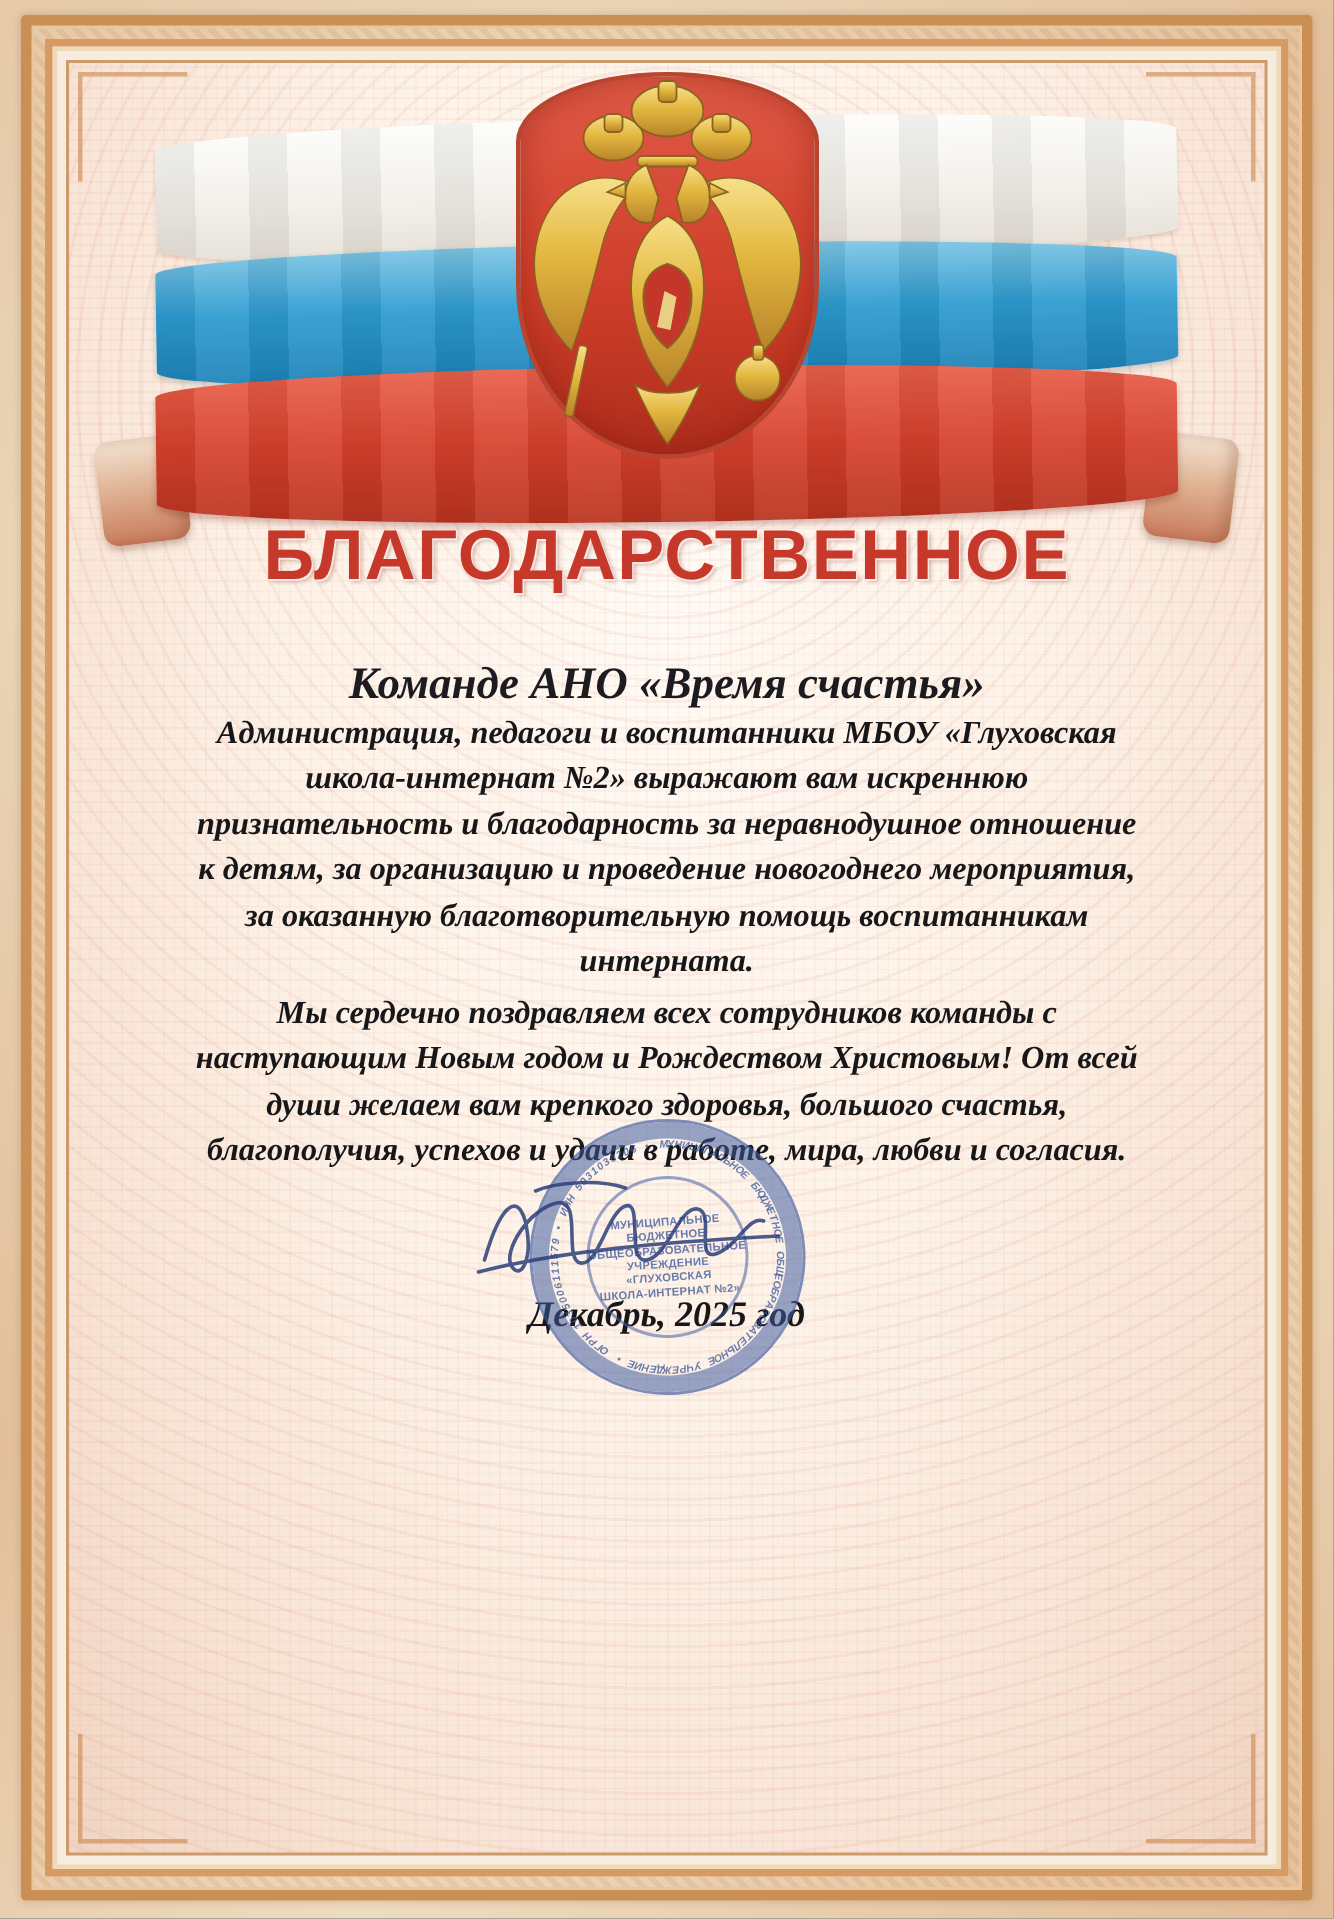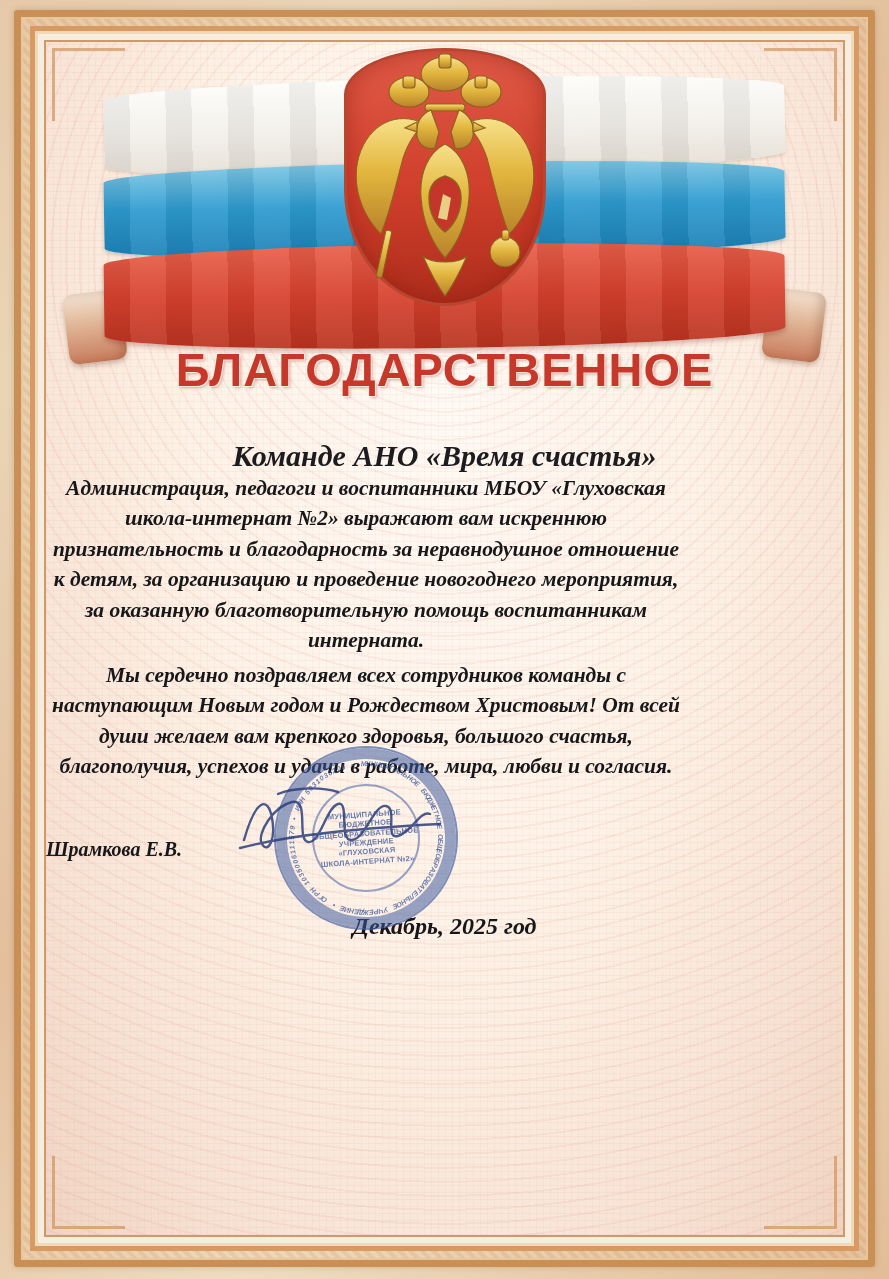--- a/index.html
+++ b/index.html
@@ -66,21 +66,21 @@
   .corner-orn.tr { right: 52px; top: 48px; border-left: none; border-bottom: none; }
   .corner-orn.bl { left: 52px; bottom: 50px; border-right: none; border-top: none; }
   .corner-orn.br { right: 52px; bottom: 50px; border-left: none; border-top: none; }
 
   
   .content {
     position: absolute;
     left: 46px; top: 42px; right: 46px; bottom: 44px;
     display: flex;
     flex-direction: column;
-    align-items: flex-start;
+    align-items: center;
   }
 
   
   .ribbon-wrap {
     position: relative;
     width: 100%;
     height: 325px;
     flex: none;
   }
   .ribbon {
@@ -477,19 +477,18 @@
       </div>
 
       <svg class="signature-scribble" viewBox="0 0 230 90">
         <g fill="none" stroke="#2b3f7a" stroke-width="2.4" stroke-linecap="round" opacity=".85">
           <path d="M10 62 C22 20 34 18 38 40 C42 62 34 76 28 66 C22 56 40 28 58 24 C76 20 62 62 74 64 C86 66 92 30 104 26 C116 22 104 64 118 62 C132 60 140 26 152 28 C164 30 150 62 164 58 C178 54 186 32 196 36"></path>
           <path d="M6 70 C60 56 130 50 206 46"></path>
           <path d="M44 16 C58 10 86 8 104 14"></path>
         </g>
       </svg>
 
-      <div class="sign-right">Шрамкова Е.В.</div>
     </div>
 
     <div class="date-line">Декабрь, 2025 год</div>
 
   </div>
 </div>
 
 </body></html>

